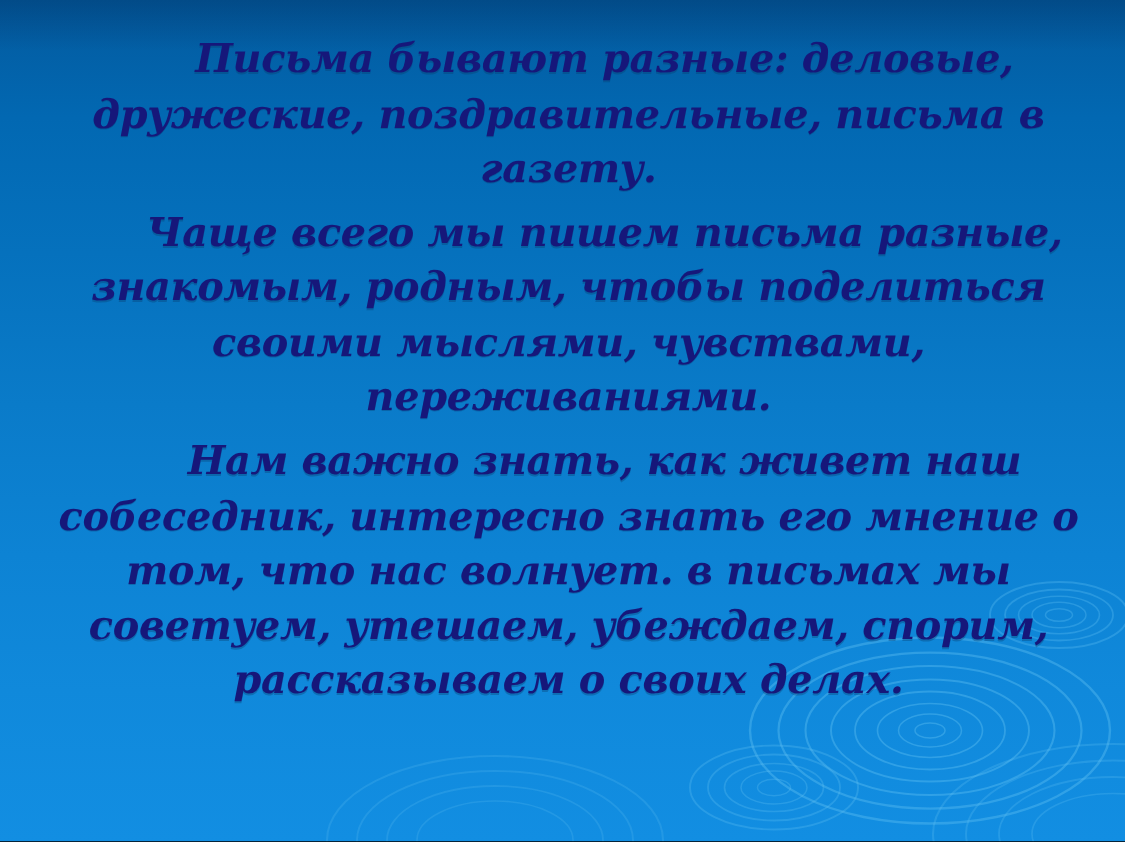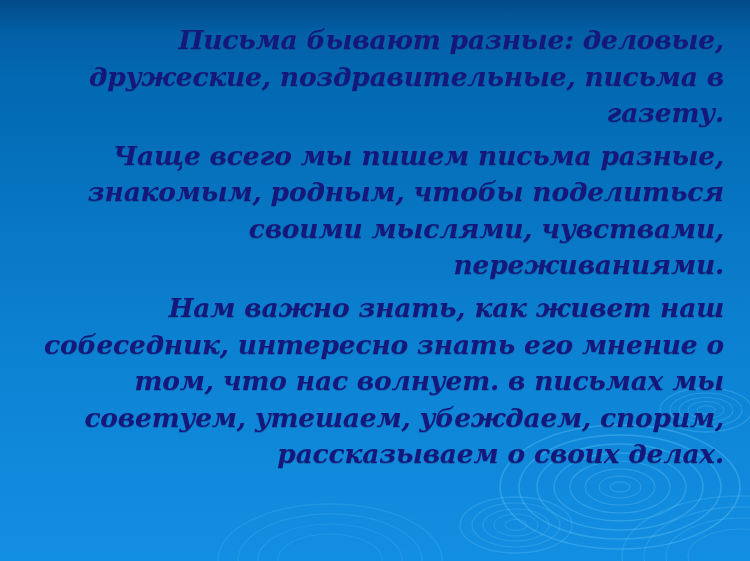--- a/index.html
+++ b/index.html
@@ -51,21 +51,21 @@
   }
   p.para {
     margin: 0 0 6px 0;
     color: #16177a;
     font-weight: bold;
     font-style: italic;
     font-size: 26.5px;
     line-height: 1.38;
     letter-spacing: -0.2px;
     text-indent: 48px;
-    text-align: right;
+    text-align: center;
     white-space: pre-wrap;
     text-shadow: 0 1px 0 rgba(10,60,110,0.35);
   }
   p.para:last-child { margin-bottom: 0; }
 </style>
 </head>
 <body>
 
 <div id="slide">
 

